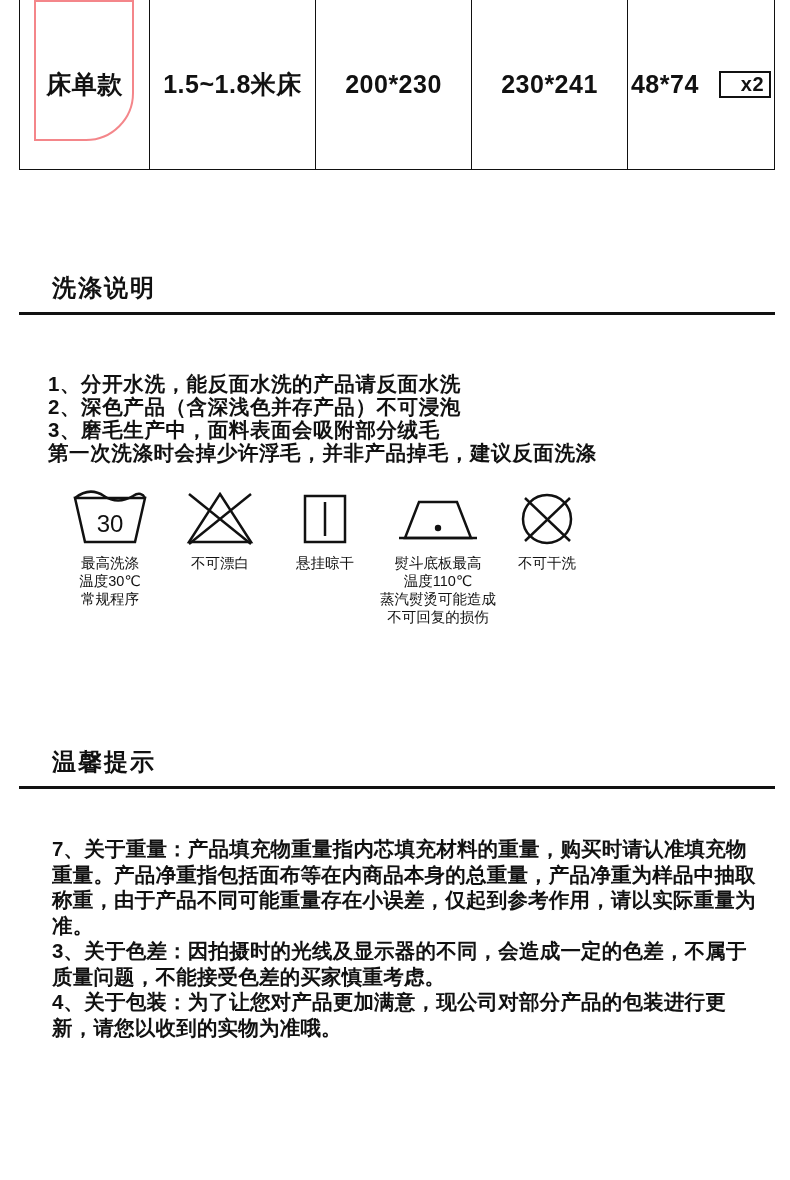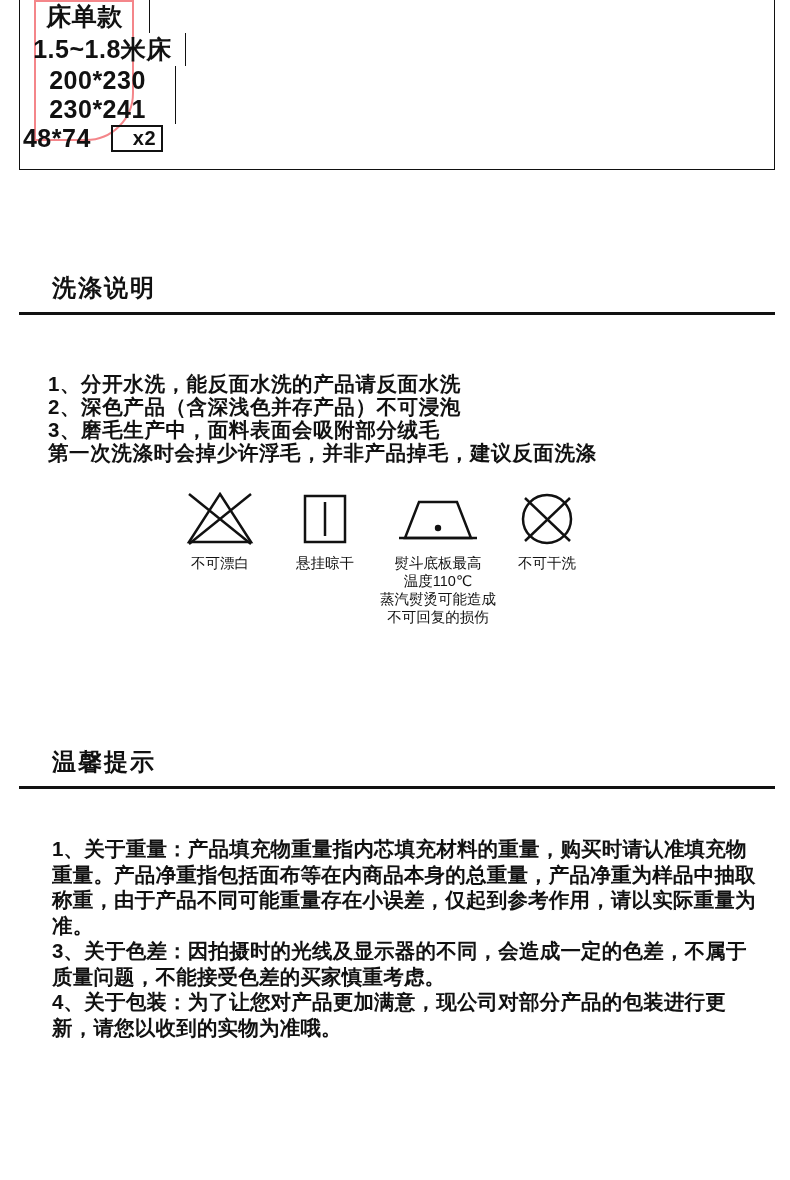--- a/index.html
+++ b/index.html
@@ -20,21 +20,20 @@
   .spec-table {
     position: absolute;
     left: 19px;
     top: 0px;
     width: 756px;
     height: 170px;
     border: 1px solid #111111;
     border-top: none;
     box-sizing: border-box;
     display: flex;
-    flex-direction: column;
   }
   .spec-cell {
     position: relative;
     border-right: 1px solid #111111;
     display: flex;
     align-items: center;
     justify-content: center;
     font-size: 25px;
     font-weight: bold;
     letter-spacing: 0.5px;
@@ -209,20 +208,32 @@
 
 <div class="wash-text">
   <div>1、分开水洗，能反面水洗的产品请反面水洗</div>
   <div>2、深色产品（含深浅色并存产品）不可浸泡</div>
   <div>3、磨毛生产中，面料表面会吸附部分绒毛</div>
   <div>第一次洗涤时会掉少许浮毛，并非产品掉毛，建议反面洗涤</div>
 </div>
 
 <div class="icons-row">
 
+  <div class="icon-item" style="left: 0px; width: 124px;">
+    <div class="icon-glyph">
+      <svg width="78" height="58" viewBox="0 0 78 58">
+        <path d="M4 10 L74 10 L64 54 L14 54 Z" fill="none" stroke="#111" stroke-width="2.5"></path>
+        <path d="M4 10 C14 2, 24 2, 33 8 C42 14, 52 14, 62 8 C68 4, 72 6, 74 10" fill="none" stroke="#111" stroke-width="2.5"></path>
+        <text x="39" y="44" font-family="Liberation Sans, sans-serif" font-size="24" text-anchor="middle" fill="#111">30</text>
+      </svg>
+    </div>
+    <div class="icon-cap">最高洗涤</div>
+    <div class="icon-cap" style="margin-top:0">温度30℃</div>
+    <div class="icon-cap" style="margin-top:0">常规程序</div>
+  </div>
 
   <div class="icon-item" style="left: 215px; width: 124px;">
     <div class="icon-glyph">
       <svg width="78" height="58" viewBox="0 0 78 58">
         <rect x="19" y="8" width="40" height="46" fill="none" stroke="#111" stroke-width="2.5"></rect>
         <line x1="39" y1="14" x2="39" y2="48" stroke="#111" stroke-width="2.5"></line>
       </svg>
     </div>
     <div class="icon-cap">悬挂晾干</div>
   </div>
@@ -264,16 +275,16 @@
   </div>
 
 </div>
 
 <div class="section" style="top: 746px;">
   <div class="sec-title">温馨提示</div>
   <div class="sec-rule"></div>
 </div>
 
 <div class="tips-text">
-  <p>1、关于重量：产品填充物重量指内芯填充材料的重量，购买时请认准填充物重量。产品净重指包括面布等在内商品本身的总重量，产品净重为样品中抽取称重，由于产品不同可能重量存在小误差，仅起到参考作用，请以实际重量为准。</p>
+  <p>7、关于重量：产品填充物重量指内芯填充材料的重量，购买时请认准填充物重量。产品净重指包括面布等在内商品本身的总重量，产品净重为样品中抽取称重，由于产品不同可能重量存在小误差，仅起到参考作用，请以实际重量为准。</p>
   <p>3、关于色差：因拍摄时的光线及显示器的不同，会造成一定的色差，不属于质量问题，不能接受色差的买家慎重考虑。</p>
   <p>4、关于包装：为了让您对产品更加满意，现公司对部分产品的包装进行更新，请您以收到的实物为准哦。</p>
 </div>
 
 </body></html>

